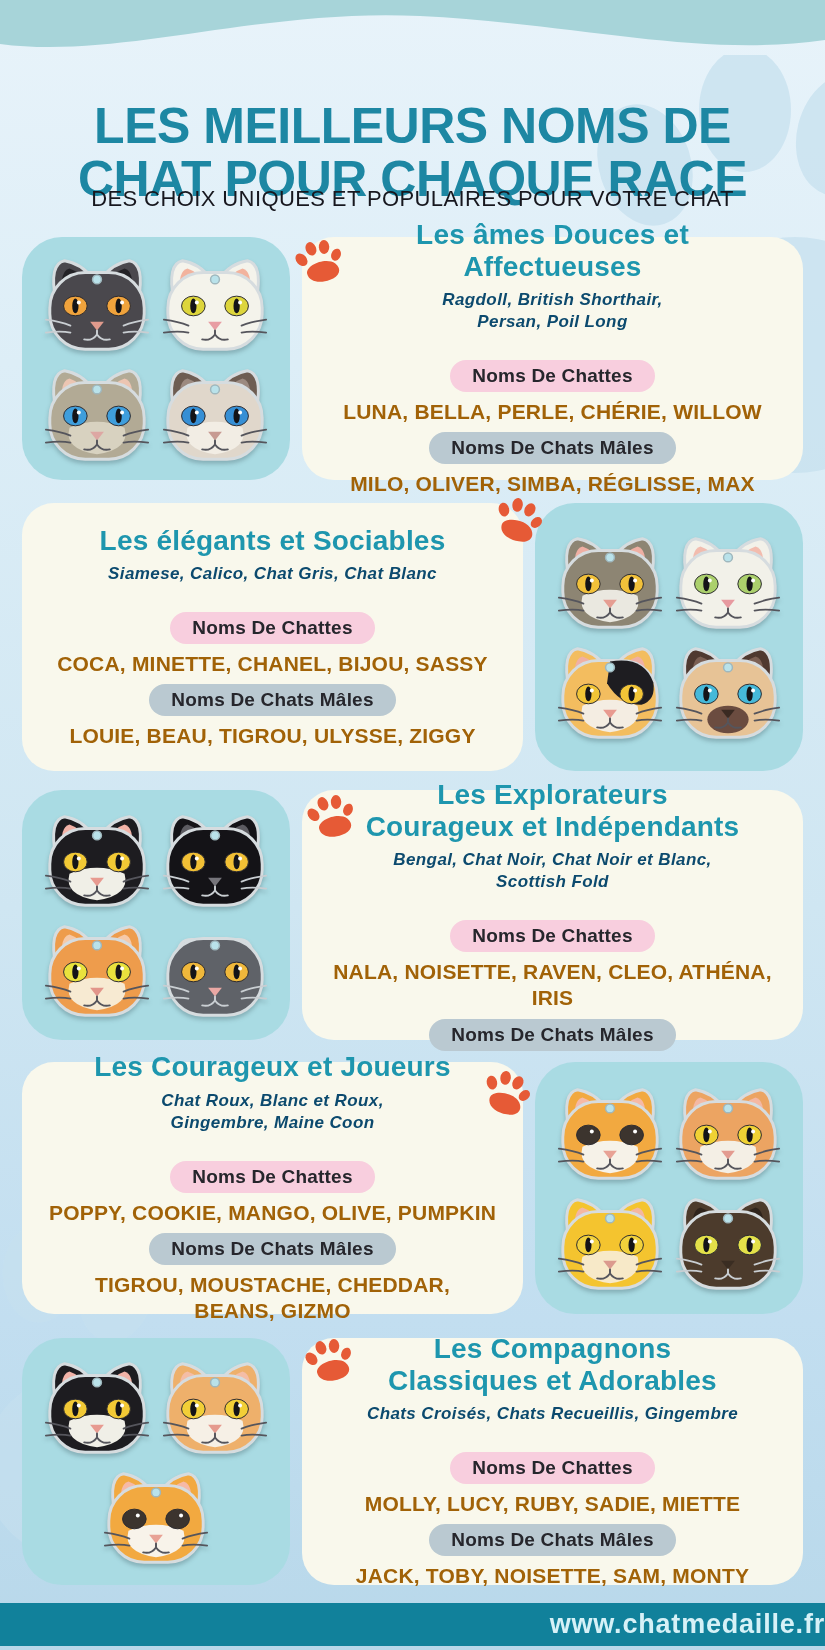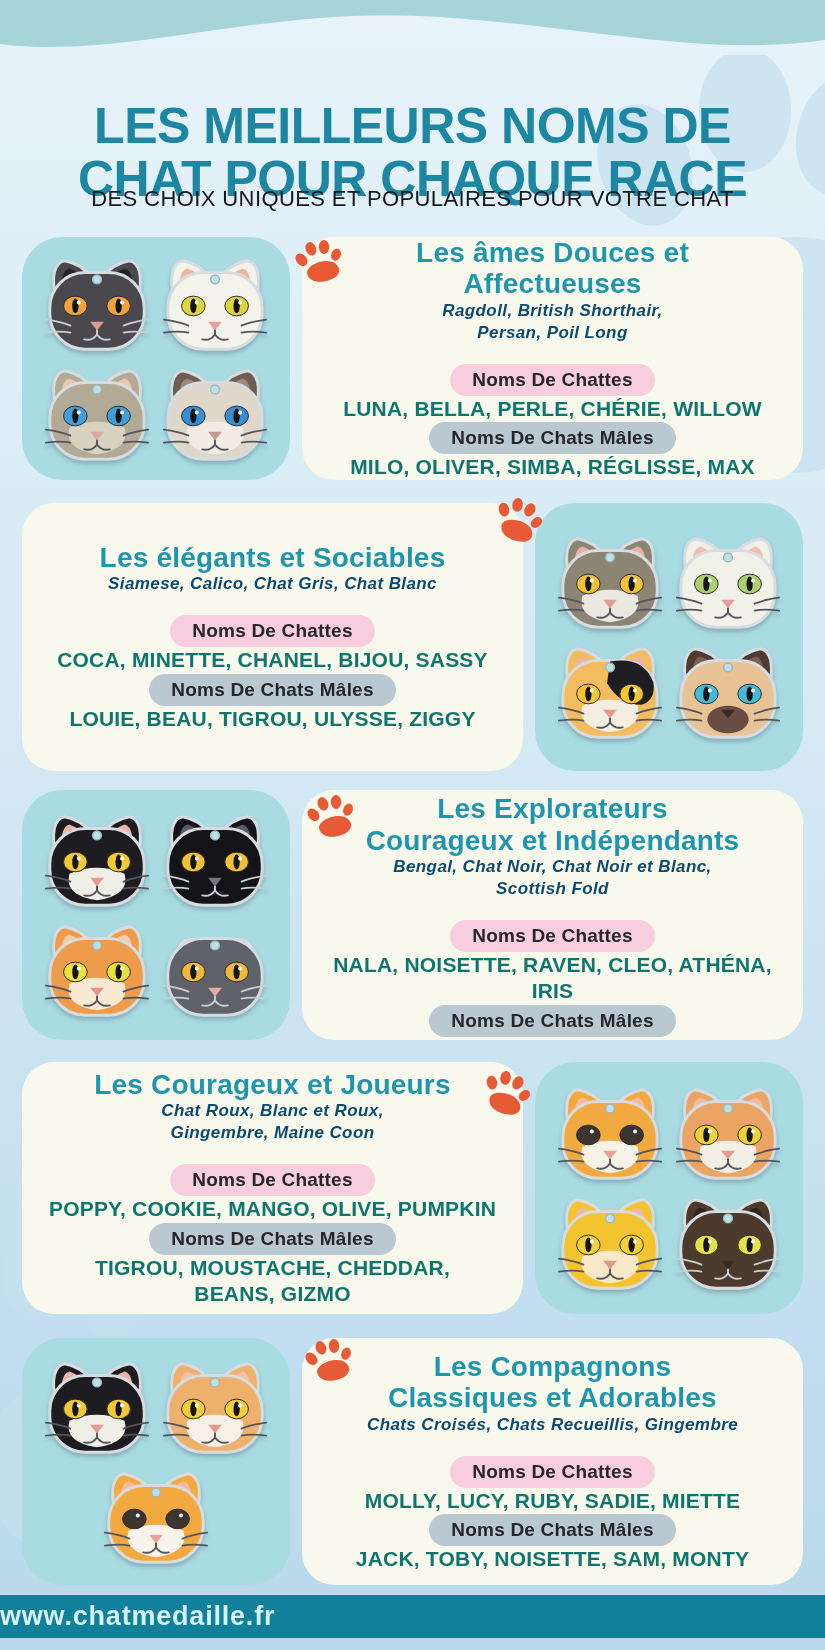--- a/index.html
+++ b/index.html
@@ -27,55 +27,55 @@
   .tile{
     width:268px;flex:0 0 268px;border-radius:40px;background:var(--tile-bg,#a9dbe3);
     display:flex;flex-wrap:wrap;justify-content:center;align-content:center;
     padding:6px 8px;box-sizing:border-box;
   }
   .cat{width:118px;height:112px;margin:-1px 0;}
   .cat svg{width:100%;height:100%;filter:drop-shadow(0 3px 2px rgba(40,60,70,.28));}
   .card{
     flex:1;background:var(--card-bg,#f9f8ec);border-radius:32px;
     display:flex;flex-direction:column;align-items:center;justify-content:center;
-    text-align:center;padding:12px 16px;box-sizing:border-box;
+    text-align:center;padding:12px 16px;box-sizing:border-box;gap:7px;
   }
   .card-title{
     color:var(--card-title-teal,#1e96ae);font-weight:bold;font-size:28px;
     line-height:1.12;white-space:pre-line;letter-spacing:0.2px;
   }
   .breeds{
     font-style:italic;font-weight:bold;font-size:17px;color:#0c4a6e;
     white-space:pre-line;line-height:1.3;letter-spacing:0.4px;
   }
   .pill{
     border-radius:20px;padding:5px 22px;font-weight:bold;font-size:19px;
     color:#26262c;letter-spacing:0.2px;
   }
   .pill.female{background:var(--pill-pink,#f8cede);margin-top:20px;}
   .pill.male{background:var(--pill-gray,#bac9d1);}
   .names{
-    font-weight:bold;font-size:21px;color:#0f766e;line-height:1.25;
+    font-weight:bold;font-size:21px;color:#a16207;line-height:1.25;
     white-space:pre-line;letter-spacing:0.2px;
   }
   .paw{position:absolute;width:50px;height:50px;color:var(--paw-orange,#e65a36);z-index:5;}
   .s1{top:237px;height:243px;}
   .s2{top:503px;height:268px;}
   .s3{top:790px;height:250px;}
   .s4{top:1062px;height:252px;}
   .s5{top:1338px;height:247px;}
   .s1 .paw{left:272px;top:2px;transform:rotate(-14deg);}
   .s2 .paw{left:470px;top:-6px;transform:rotate(16deg);}
   .s3 .paw{left:284px;top:4px;transform:rotate(-14deg);}
   .s4 .paw{left:458px;top:8px;transform:rotate(16deg);}
   .s5 .paw{left:282px;top:0;transform:rotate(-14deg);}
   
   .footer{
-    position:absolute;left:0;bottom:12px;width:825px;height:43px;
-    background:var(--footer-bg,#11819b);display:flex;align-items:center;justify-content:flex-start;
+    position:absolute;left:0;bottom:4px;width:825px;height:43px;
+    background:var(--footer-bg,#11819b);display:flex;align-items:center;justify-content:flex-end;
   }
   .footer-url{
     color:var(--footer-text,#d6f1f7);font-size:27px;font-weight:bold;letter-spacing:0.8px;
   }
 </style>
 </head>
 <body>
 
 <svg width="0" height="0" style="position:absolute">
   <defs>

